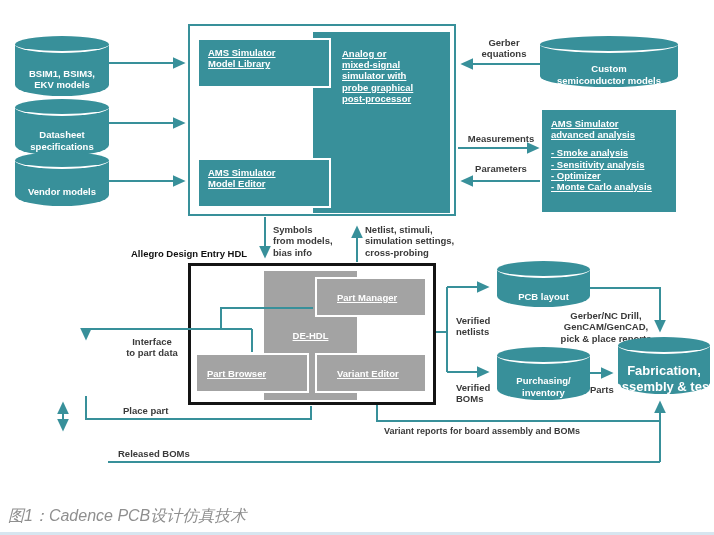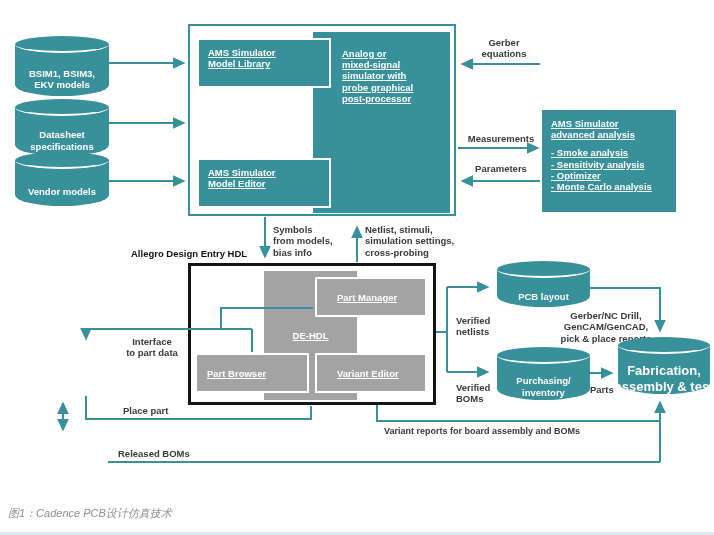--- a/index.html
+++ b/index.html
@@ -20,21 +20,21 @@
   .cyl-lid{position:absolute;top:0;left:0;right:0;height:17px;background:var(--teal);
            border-radius:50%;border-bottom:2px solid #fff;box-sizing:border-box;z-index:2;}
   .cyl-body{position:absolute;left:0;right:0;top:8px;bottom:0;background:var(--teal);
             border-radius:0 0 50% 50% / 0 0 11px 11px;z-index:1;}
   .cyl-label{position:absolute;inset:0;z-index:3;display:flex;align-items:center;justify-content:center;
              padding-top:26px;text-align:center;color:#fff;font-weight:bold;font-size:9.5px;line-height:1.18;white-space:pre;}
   
   .lbl{position:absolute;color:#3a3a3a;font-weight:bold;font-size:9.5px;line-height:1.2;white-space:pre;}
   .lbl.center{text-align:center;}
   .lbl.black{color:#111;}
-  .caption{position:absolute;color:#8f8f8f;font-style:italic;font-size:11px;white-space:pre;}
+  .caption{position:absolute;color:#8f8f8f;font-style:italic;font-size:16px;white-space:pre;}
   .flex-c{display:flex;align-items:center;}
   svg{position:absolute;inset:0;z-index:5;pointer-events:none;}
   .zTop{z-index:6;}
 </style>
 </head>
 <body>
 
 <div id="stage" style="--teal:#38909a;--gray:#a3a3a3;">
 
   <div class="cylinder" style="left:15px;top:36px;width:94px;height:60px;">
@@ -65,20 +65,26 @@
   </div>
   <div class="abs teal-box sub-border zTop" style="left:197px;top:38px;width:134px;height:50px;padding:7px 6px 0 9px;">
     <div class="bx-label">AMS Simulator
 Model Library</div>
   </div>
   <div class="abs teal-box sub-border zTop" style="left:197px;top:158px;width:134px;height:50px;padding:7px 6px 0 9px;">
     <div class="bx-label">AMS Simulator
 Model Editor</div>
   </div>
 
+  <div class="cylinder" style="left:540px;top:36px;width:138px;height:51px;">
+    <div class="cyl-lid"></div>
+    <div class="cyl-body"></div>
+    <div class="cyl-label">Custom
+semiconductor models</div>
+  </div>
   <div class="abs teal-box" style="left:542px;top:110px;width:134px;height:102px;padding:8px 4px 0 9px;">
     <div class="bx-label">AMS Simulator
 advanced analysis</div>
     <div class="bx-label" style="margin-top:7px;">- Smoke analysis
 - Sensitivity analysis
 - Optimizer
 - Monte Carlo analysis</div>
   </div>
 
   <div class="abs black-box" style="left:188px;top:263px;width:248px;height:142px;"></div>

